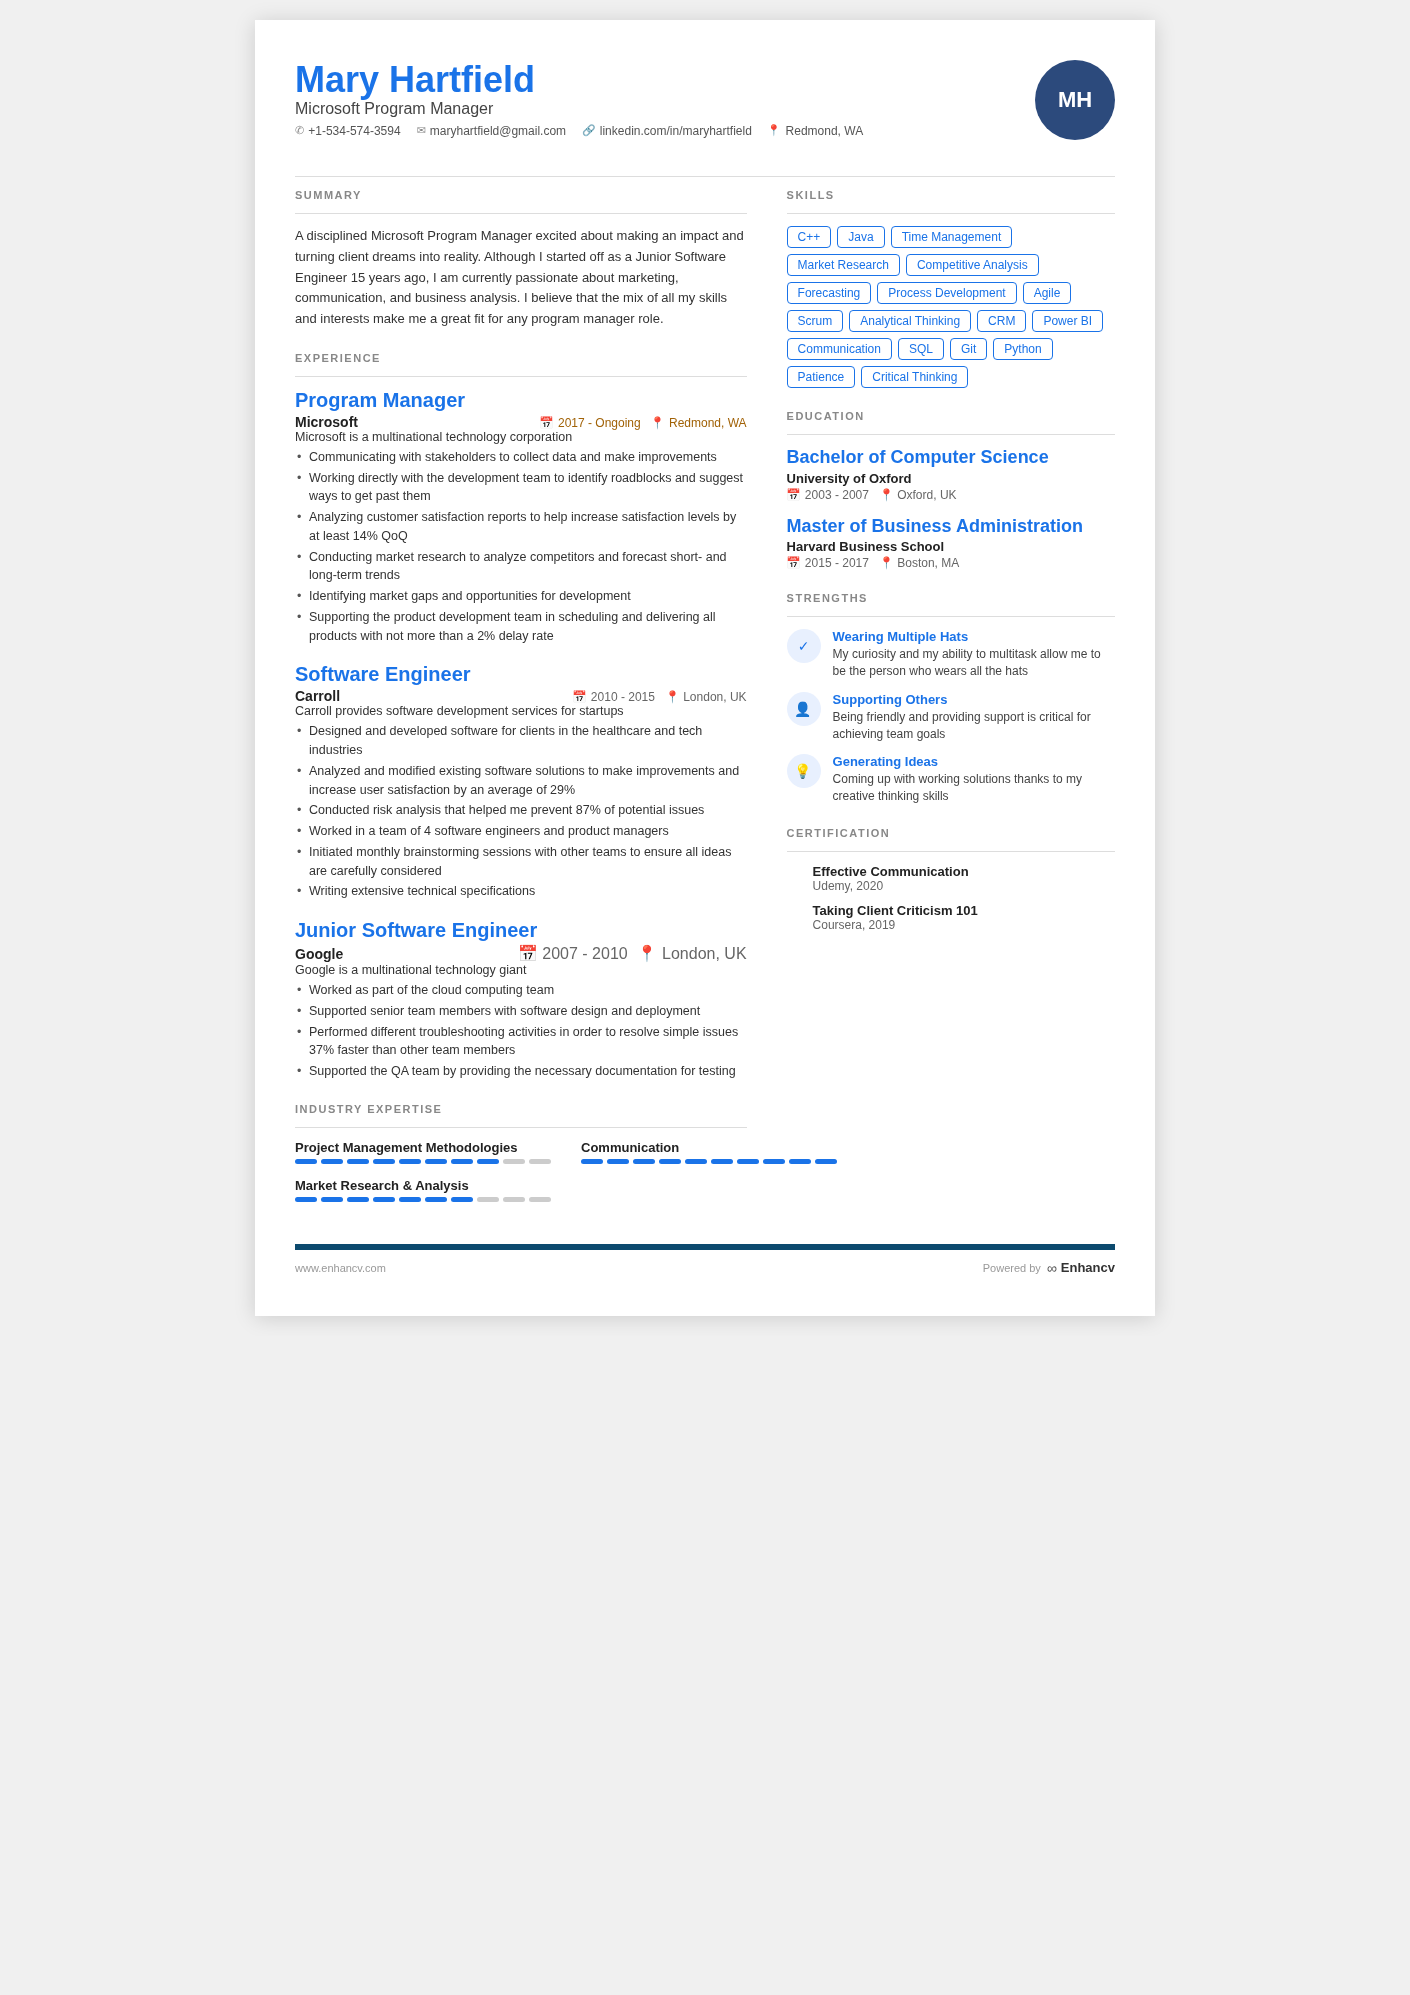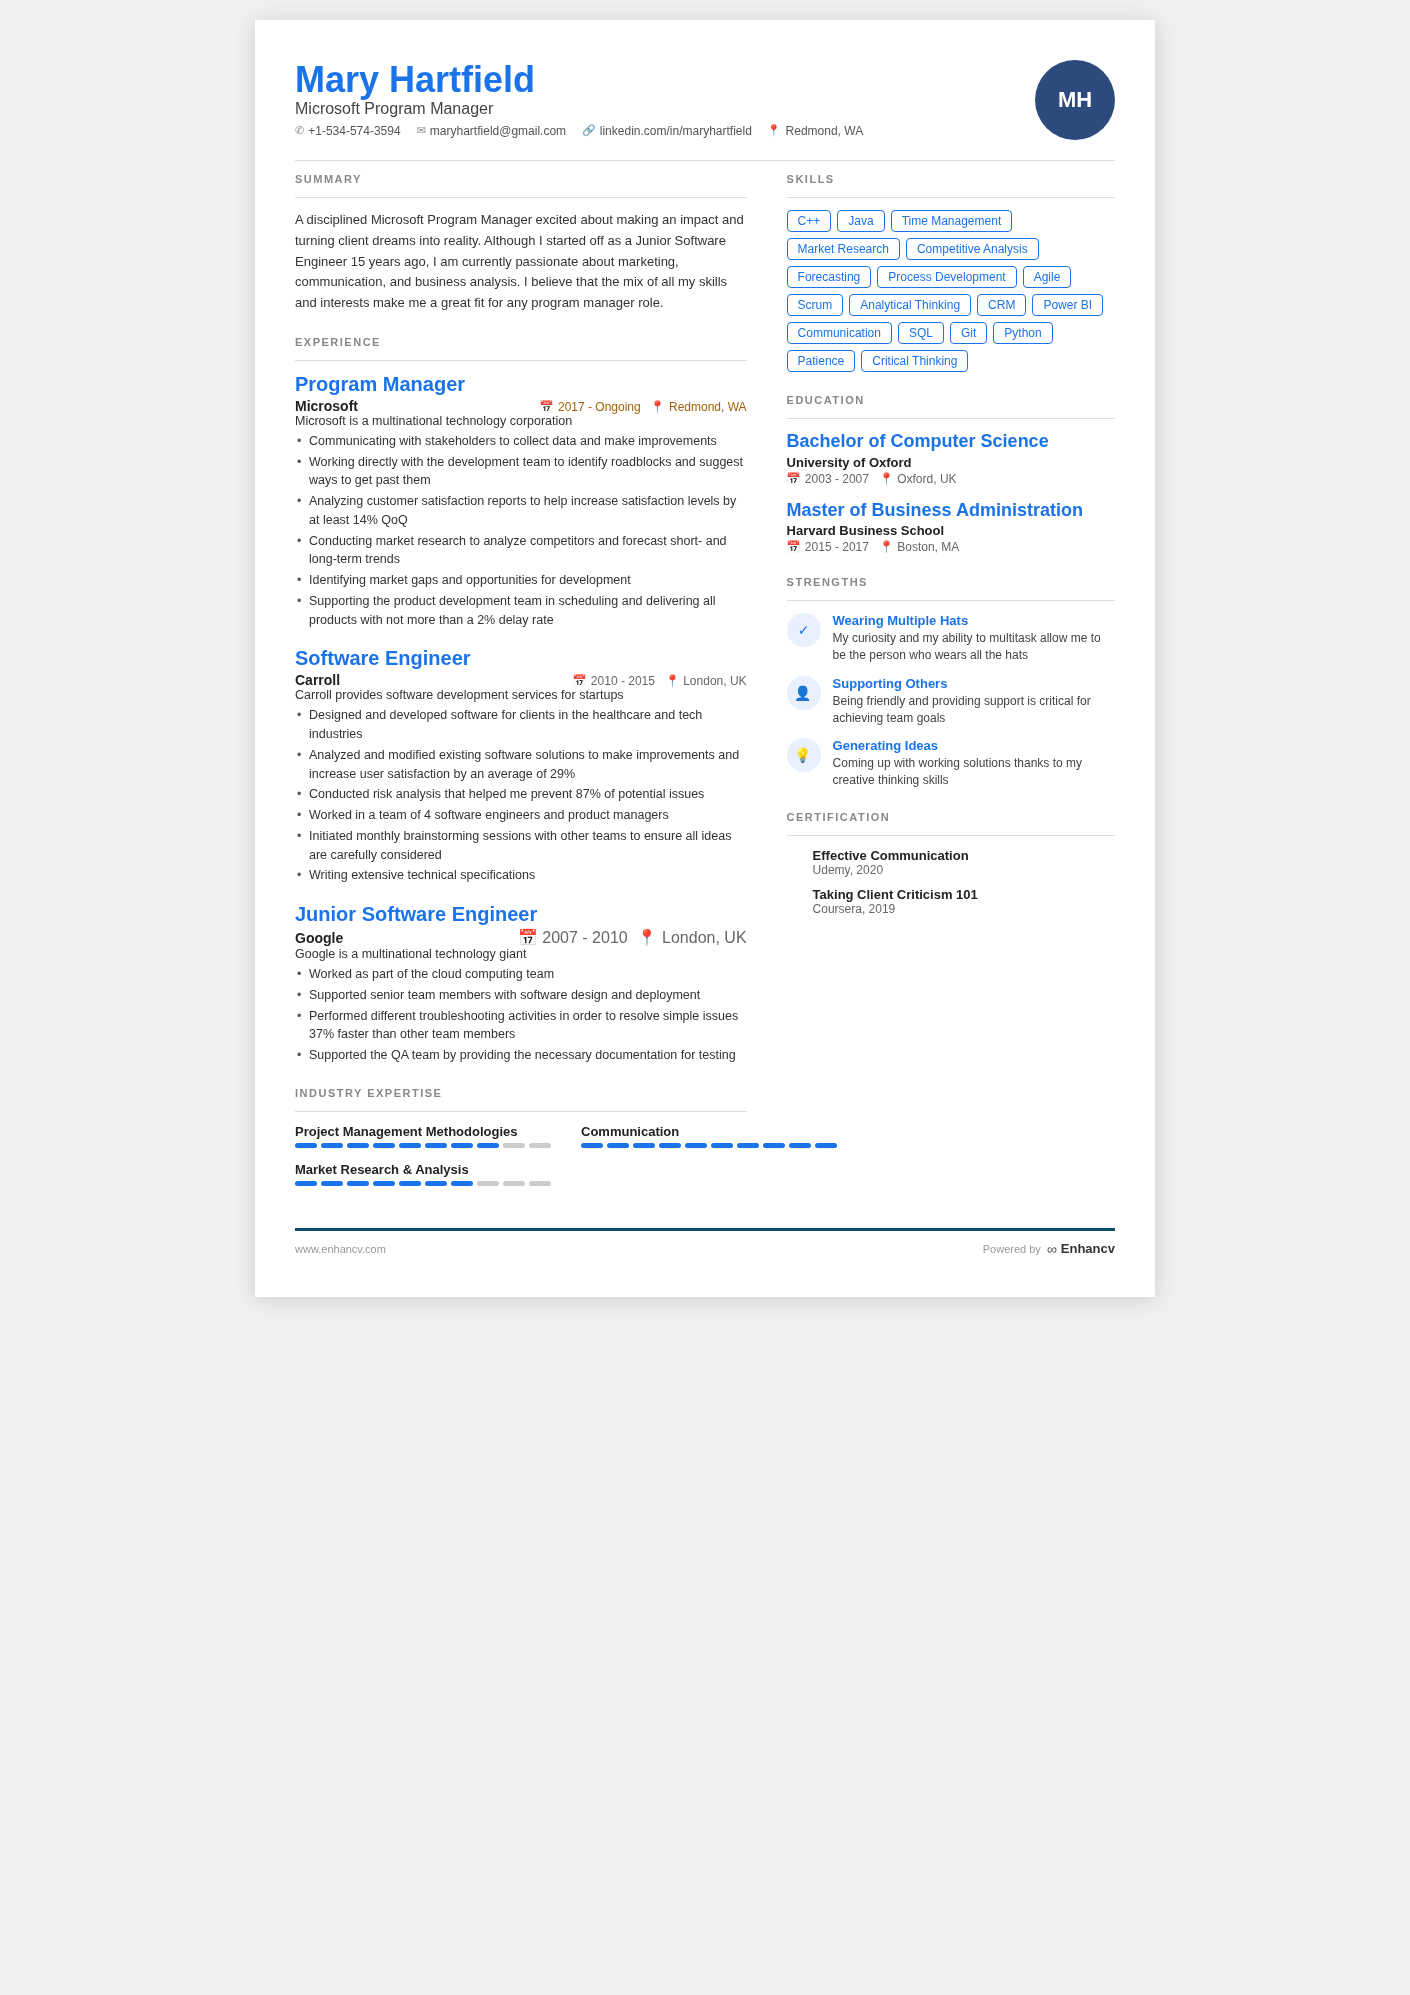--- a/index.html
+++ b/index.html
@@ -16,21 +16,21 @@
       width: 900px;
       min-height: 1200px;
       box-shadow: 0 2px 20px rgba(0,0,0,0.15);
       padding: 40px 40px 40px 40px;
       position: relative;
     }
     .header-section {
       display: flex;
       justify-content: space-between;
       align-items: flex-start;
-      margin-bottom: 20px;
+      margin-bottom: 36px;
       gap: 38px;
     }
     .header-left {}
     .header-name {
       font-size: 36px;
       font-weight: 700;
       color: #1a73e8;
       line-height: 1.1;
     }
     .header-title {
@@ -234,21 +234,21 @@
       font-size: 13px;
       font-weight: 600;
       color: #222;
     }
     .cert-org {
       font-size: 12px;
       color: #666;
     }
     
     .footer {
-      border-top: 3px solid #0c4a6e;
+      border-top: 6px solid #0c4a6e;
       display: flex;
       justify-content: space-between;
       align-items: center;
       padding-top: 10px;
       margin-top: 20px;
     }
     .footer-left {
       font-size: 11px;
       color: #999;
     }

